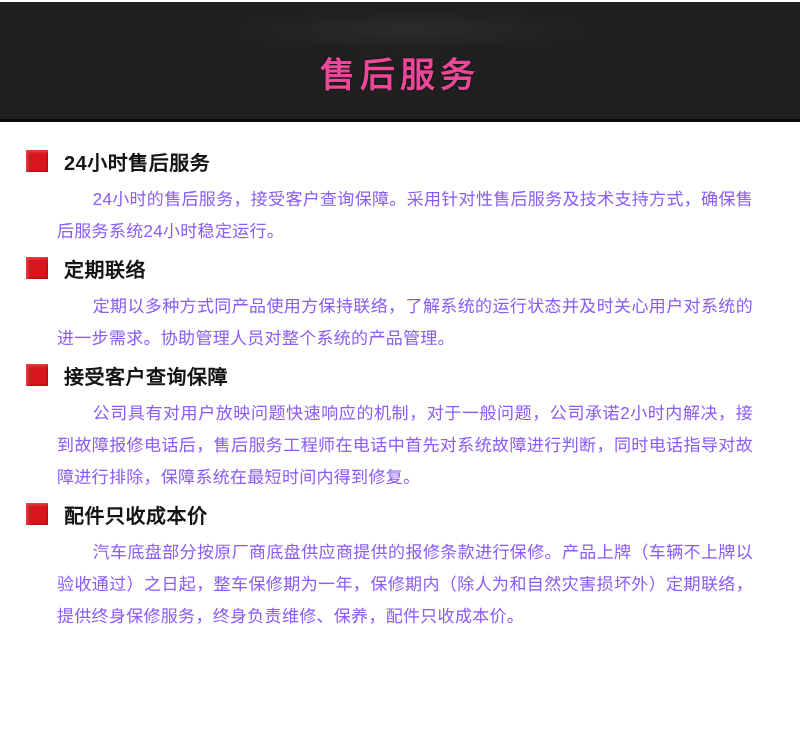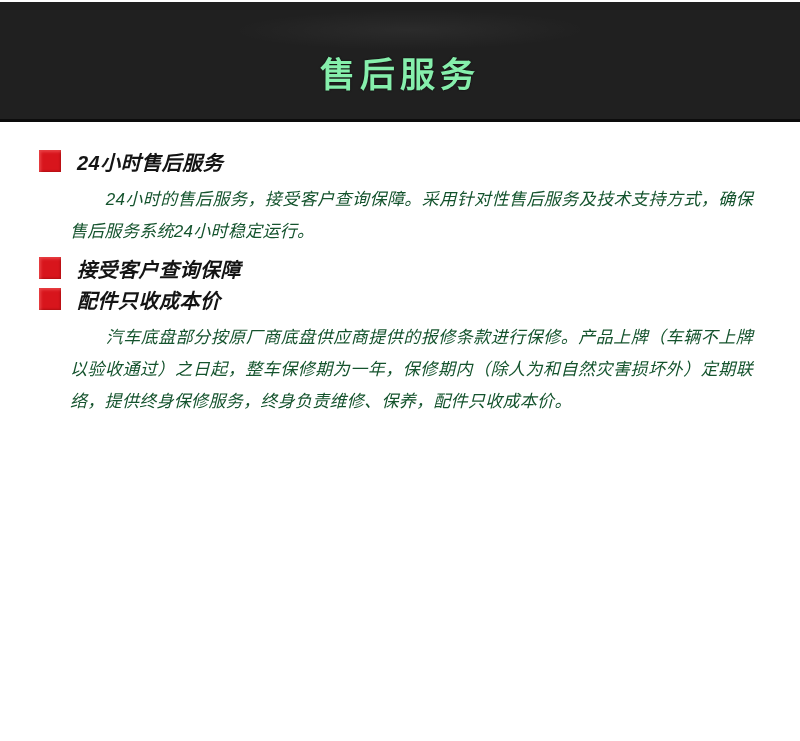--- a/index.html
+++ b/index.html
@@ -34,31 +34,30 @@
     top: 8px;
     width: 360px;
     height: 40px;
     background: radial-gradient(ellipse at center, rgba(255,255,255,0.05), rgba(255,255,255,0) 70%);
     transform: skewX(-20deg);
     pointer-events: none;
   }
   .banner-title {
     position: relative;
     margin-top: 22px;
-    color: #86efac;
+    color: #ec4899;
     font-size: 35px;
     font-weight: bold;
     letter-spacing: 5px;
     text-shadow: 0 0 2px rgba(0,0,0,0.8);
   }
   
   .content {
-    padding: 28px 47px 0 39px;
+    padding: 28px 47px 0 26px;
     color: #333333;
-    font-style: italic;
   }
   .section { margin: 0; }
   .section-heading-row {
     display: flex;
     align-items: center;
     gap: 16px;
     height: 22px;
     margin-bottom: 5px;
   }
   .bullet {
@@ -74,21 +73,21 @@
     color: #141414;
     letter-spacing: 0.5px;
     white-space: nowrap;
   }
   .section p {
     margin: 12px 0 7px 31px;
     font-size: 17px;
     line-height: 32px;
     text-align: justify;
     text-indent: 2.1em;
-    color: #14532d;
+    color: #8b5cf6;
     letter-spacing: 0.3px;
   }
   .section { margin-bottom: 9px; }
 </style>
 </head>
 <body>
 
 <div class="page">
 
   <div class="banner">
@@ -99,26 +98,34 @@
   <div class="content">
 
     <div class="section">
       <div class="section-heading-row">
         <span class="bullet"></span>
         <span class="section-heading">24小时售后服务</span>
       </div>
       <p>24小时的售后服务，接受客户查询保障。采用针对性售后服务及技术支持方式，确保售后服务系统24小时稳定运行。</p>
     </div>
 
+    <div class="section">
+      <div class="section-heading-row">
+        <span class="bullet"></span>
+        <span class="section-heading">定期联络</span>
+      </div>
+      <p>定期以多种方式同产品使用方保持联络，了解系统的运行状态并及时关心用户对系统的进一步需求。协助管理人员对整个系统的产品管理。</p>
+    </div>
 
     <div class="section">
       <div class="section-heading-row">
         <span class="bullet"></span>
         <span class="section-heading">接受客户查询保障</span>
       </div>
+      <p>公司具有对用户放映问题快速响应的机制，对于一般问题，公司承诺2小时内解决，接到故障报修电话后，售后服务工程师在电话中首先对系统故障进行判断，同时电话指导对故障进行排除，保障系统在最短时间内得到修复。</p>
     </div>
 
     <div class="section">
       <div class="section-heading-row">
         <span class="bullet"></span>
         <span class="section-heading">配件只收成本价</span>
       </div>
       <p>汽车底盘部分按原厂商底盘供应商提供的报修条款进行保修。产品上牌（车辆不上牌以验收通过）之日起，整车保修期为一年，保修期内（除人为和自然灾害损坏外）定期联络，提供终身保修服务，终身负责维修、保养，配件只收成本价。</p>
     </div>
 

